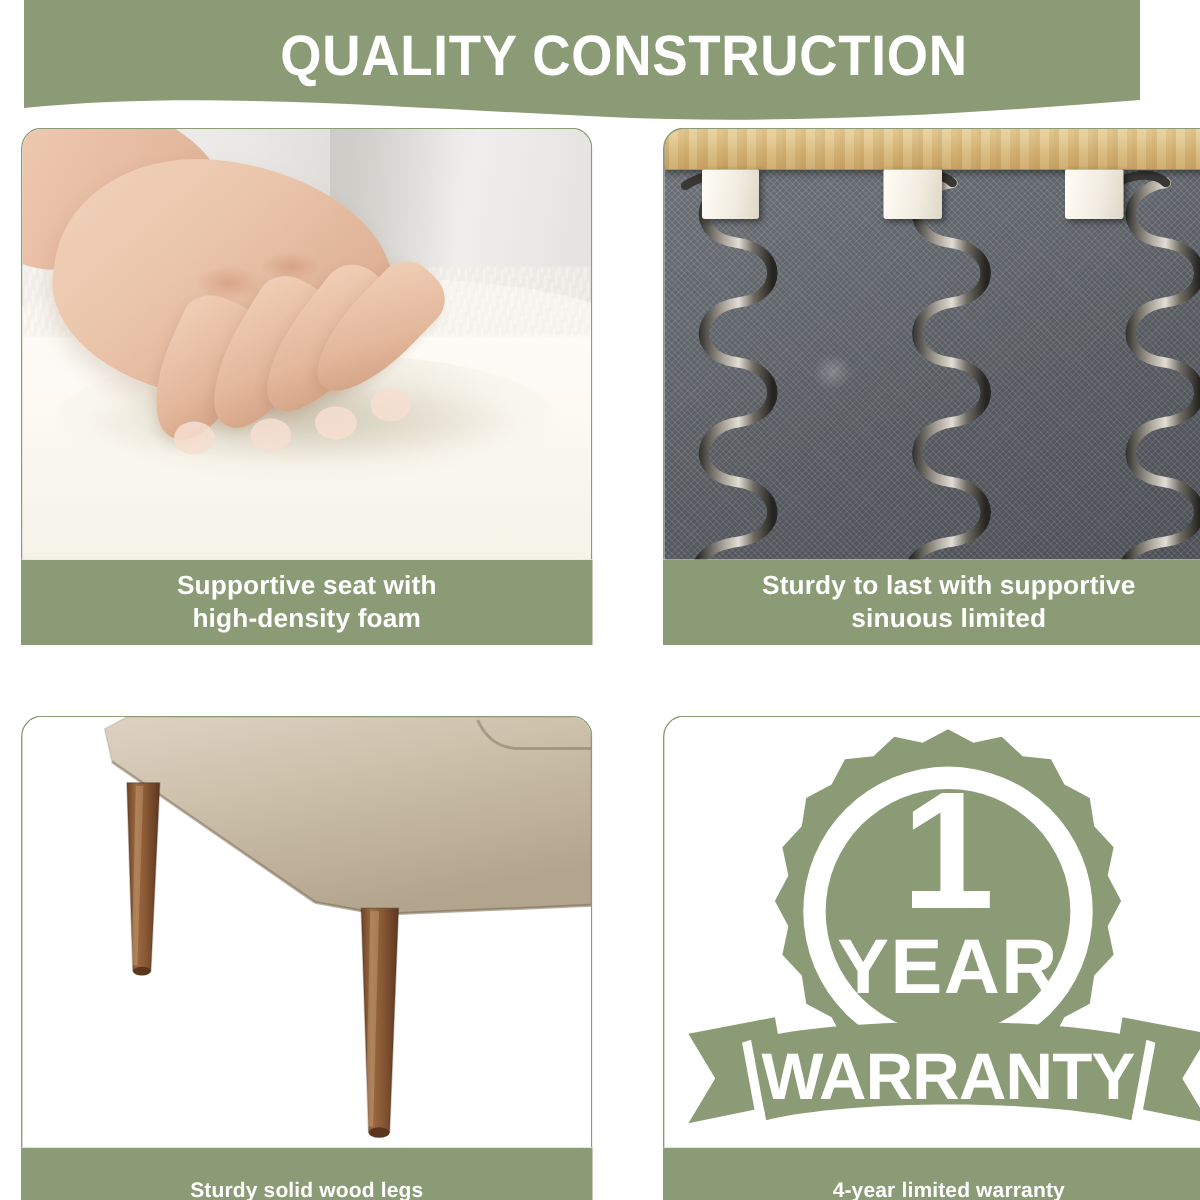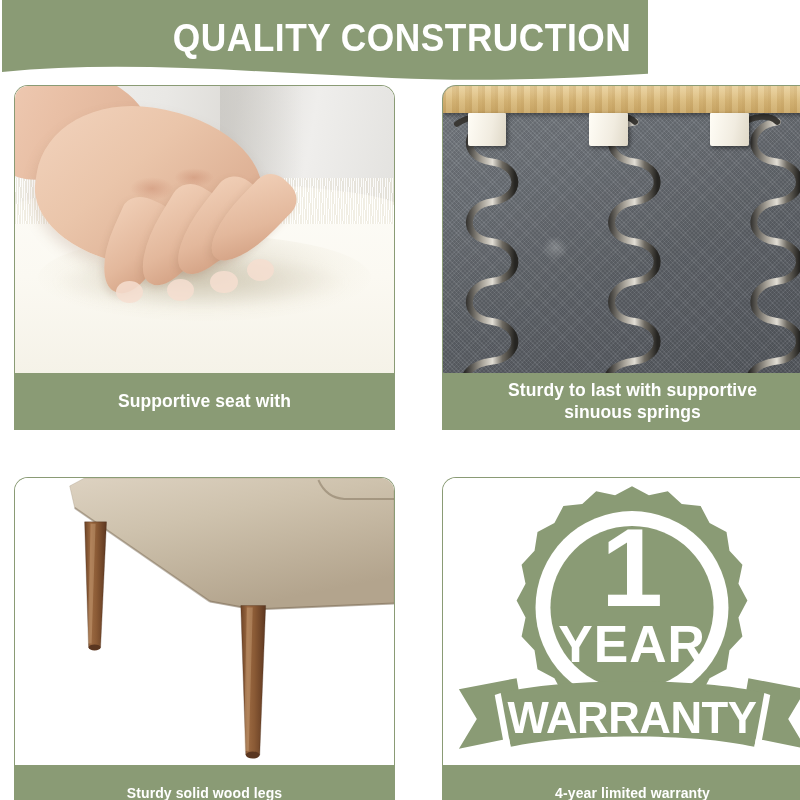--- a/index.html
+++ b/index.html
@@ -3,21 +3,21 @@
 <meta charset="utf-8">
 <style>
   html,body{margin:0;padding:0;}
   body{
     width:800px;height:800px;overflow:hidden;background:#ffffff;
     font-family:"Liberation Sans","DejaVu Sans",sans-serif;
   }
   .page{position:relative;width:800px;height:800px;background:#fff;}
 
   
-  .banner{position:absolute;left:2px;top:0;width:646px;height:84px;overflow:hidden;}
+  .banner{position:absolute;left:16px;top:0;width:744px;height:84px;overflow:hidden;}
   .banner svg{position:absolute;left:0;top:0;}
   .banner-title{
     position:absolute;left:0;top:17px;width:800px;text-align:center;
     color:#ffffff;font-size:38px;font-weight:bold;letter-spacing:.5px;
     font-family:"Liberation Sans","DejaVu Sans",sans-serif;
     transform:scaleX(.93);transform-origin:center;
     white-space:nowrap;
   }
 
   
@@ -143,20 +143,21 @@
             <div class="nail n1"></div>
             <div class="nail n2"></div>
             <div class="nail n3"></div>
             <div class="nail n4"></div>
           </div>
         </div>
       </div>
       <div class="caption two-line">
         <div>
           <div>Supportive seat with</div>
+          <div>high-density foam</div>
         </div>
       </div>
     </div>
 
     <div class="cell">
       <div class="photo">
         <div class="spring-scene">
           <div class="spring-fabric"></div>
           <svg class="springs-svg" viewBox="0 0 381 288" preserveAspectRatio="none">
             <defs>
@@ -181,21 +182,21 @@
           </svg>
           <div class="wood-rail"></div>
           <div class="clip c1"></div>
           <div class="clip c2"></div>
           <div class="clip c3"></div>
         </div>
       </div>
       <div class="caption two-line">
         <div>
           <div>Sturdy to last with supportive</div>
-          <div>sinuous springs</div>
+          <div>sinuous limited</div>
         </div>
       </div>
     </div>
 
     <div class="cell">
       <div class="photo">
         <div class="legs-scene">
           <svg viewBox="0 0 381 288" preserveAspectRatio="none" style="position:absolute;inset:0;width:100%;height:100%;">
             <defs>
               <linearGradient id="fabG" x1="0" y1="0" x2="0.5" y2="1">

